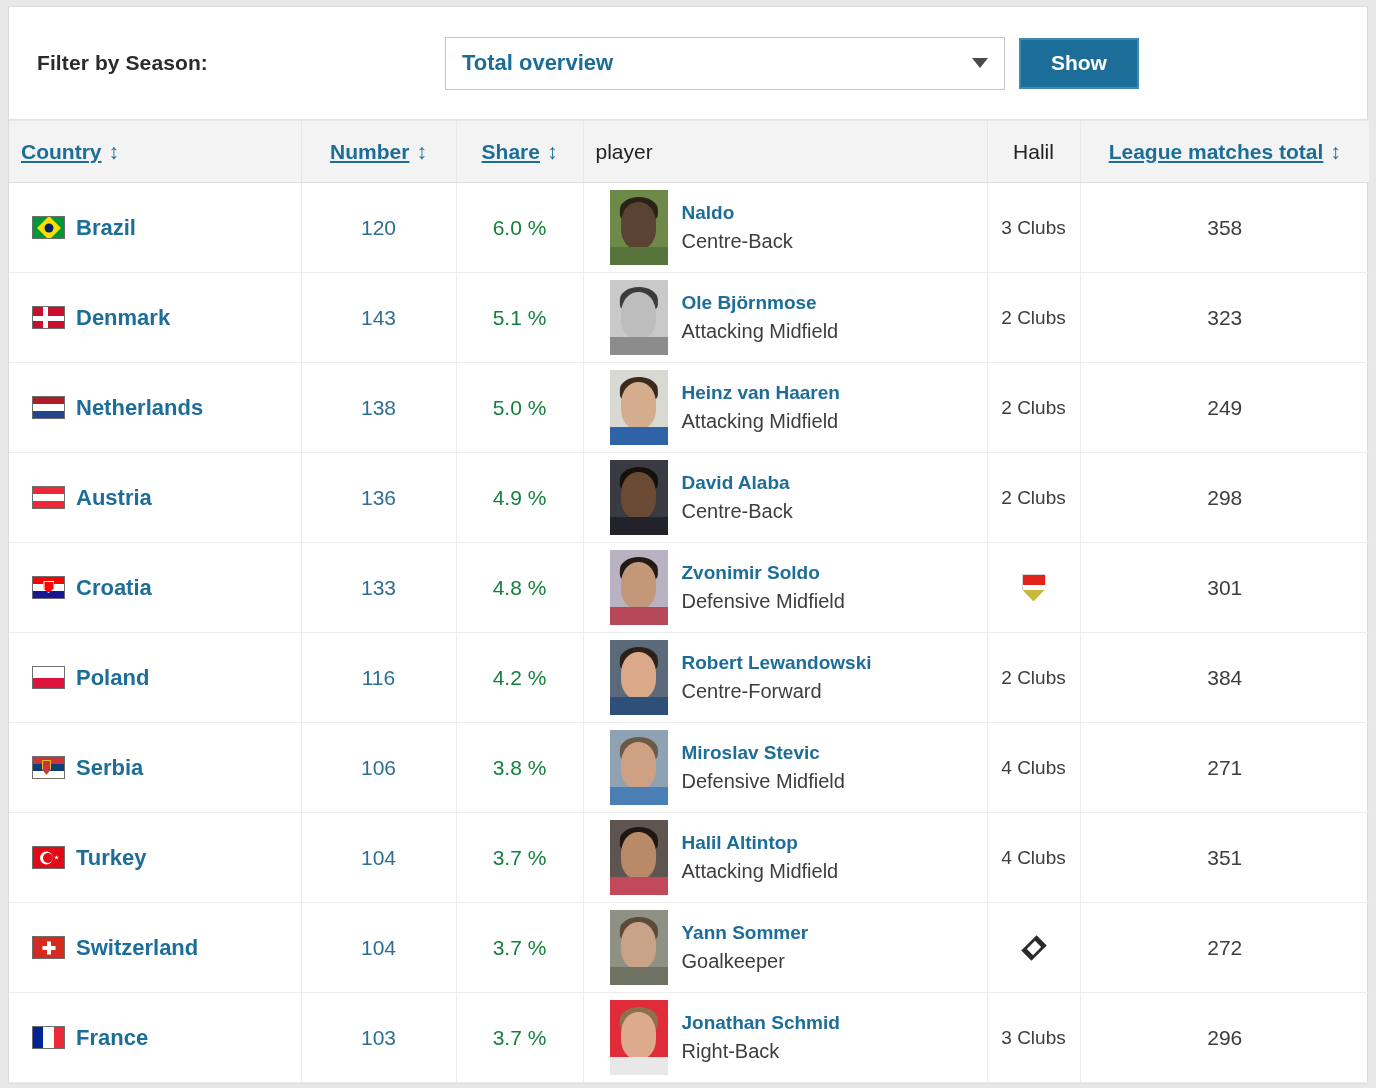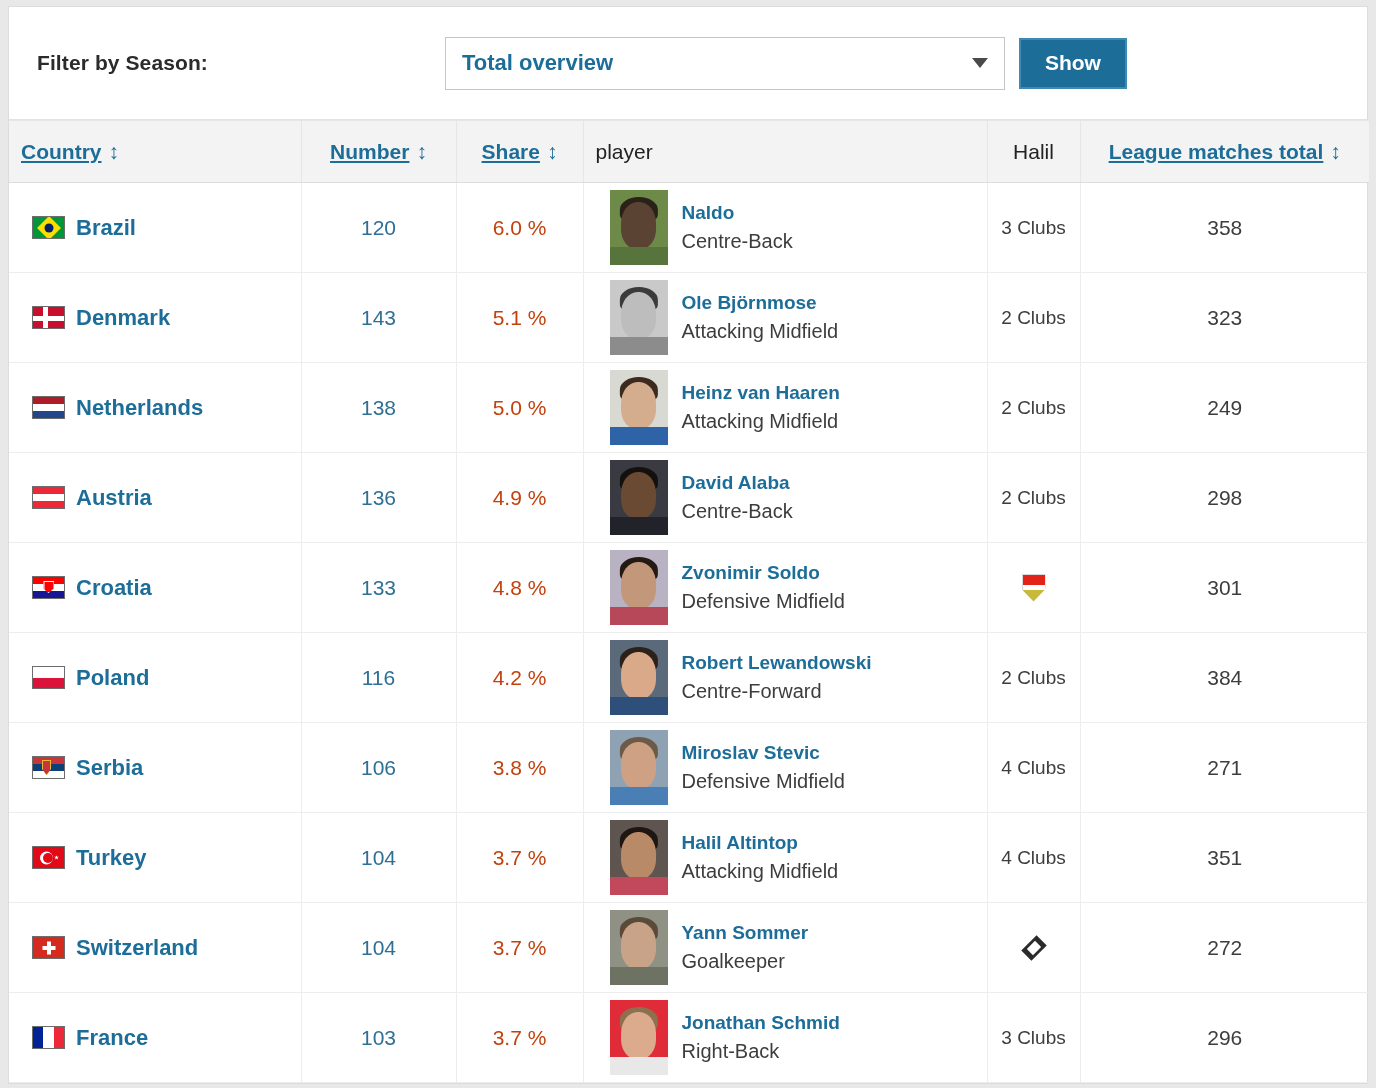--- a/index.html
+++ b/index.html
@@ -55,21 +55,21 @@
     position: absolute;
     right: 16px; top: 50%;
     transform: translateY(-50%);
     width: 0; height: 0;
     border-left: 8px solid transparent;
     border-right: 8px solid transparent;
     border-top: 10px solid #4a4a4a;
   }
   .show-btn {
     margin-left: 14px;
-    width: 108px; height: 51px;
+    width: 120px; height: 51px;
     background: #1d6d99;
     border: 2px solid #3f8ab5;
     color: #ffffff;
     font-size: 21px;
     font-weight: bold;
     display: flex; align-items: center; justify-content: center;
     cursor: pointer;
   }
 
   
@@ -146,21 +146,21 @@
   }
 
   .num-cell {
     text-align: center;
     color: #2e6f96;
     font-size: 21px;
     cursor: pointer;
   }
   .share-cell {
     text-align: center;
-    color: #c2410c;
+    color: #15803d;
     font-size: 21px;
   }
   .matches-cell {
     text-align: center;
     color: #3d3d3d;
     font-size: 21px;
   }
   .club-cell {
     text-align: center;
     color: #3d3d3d;

